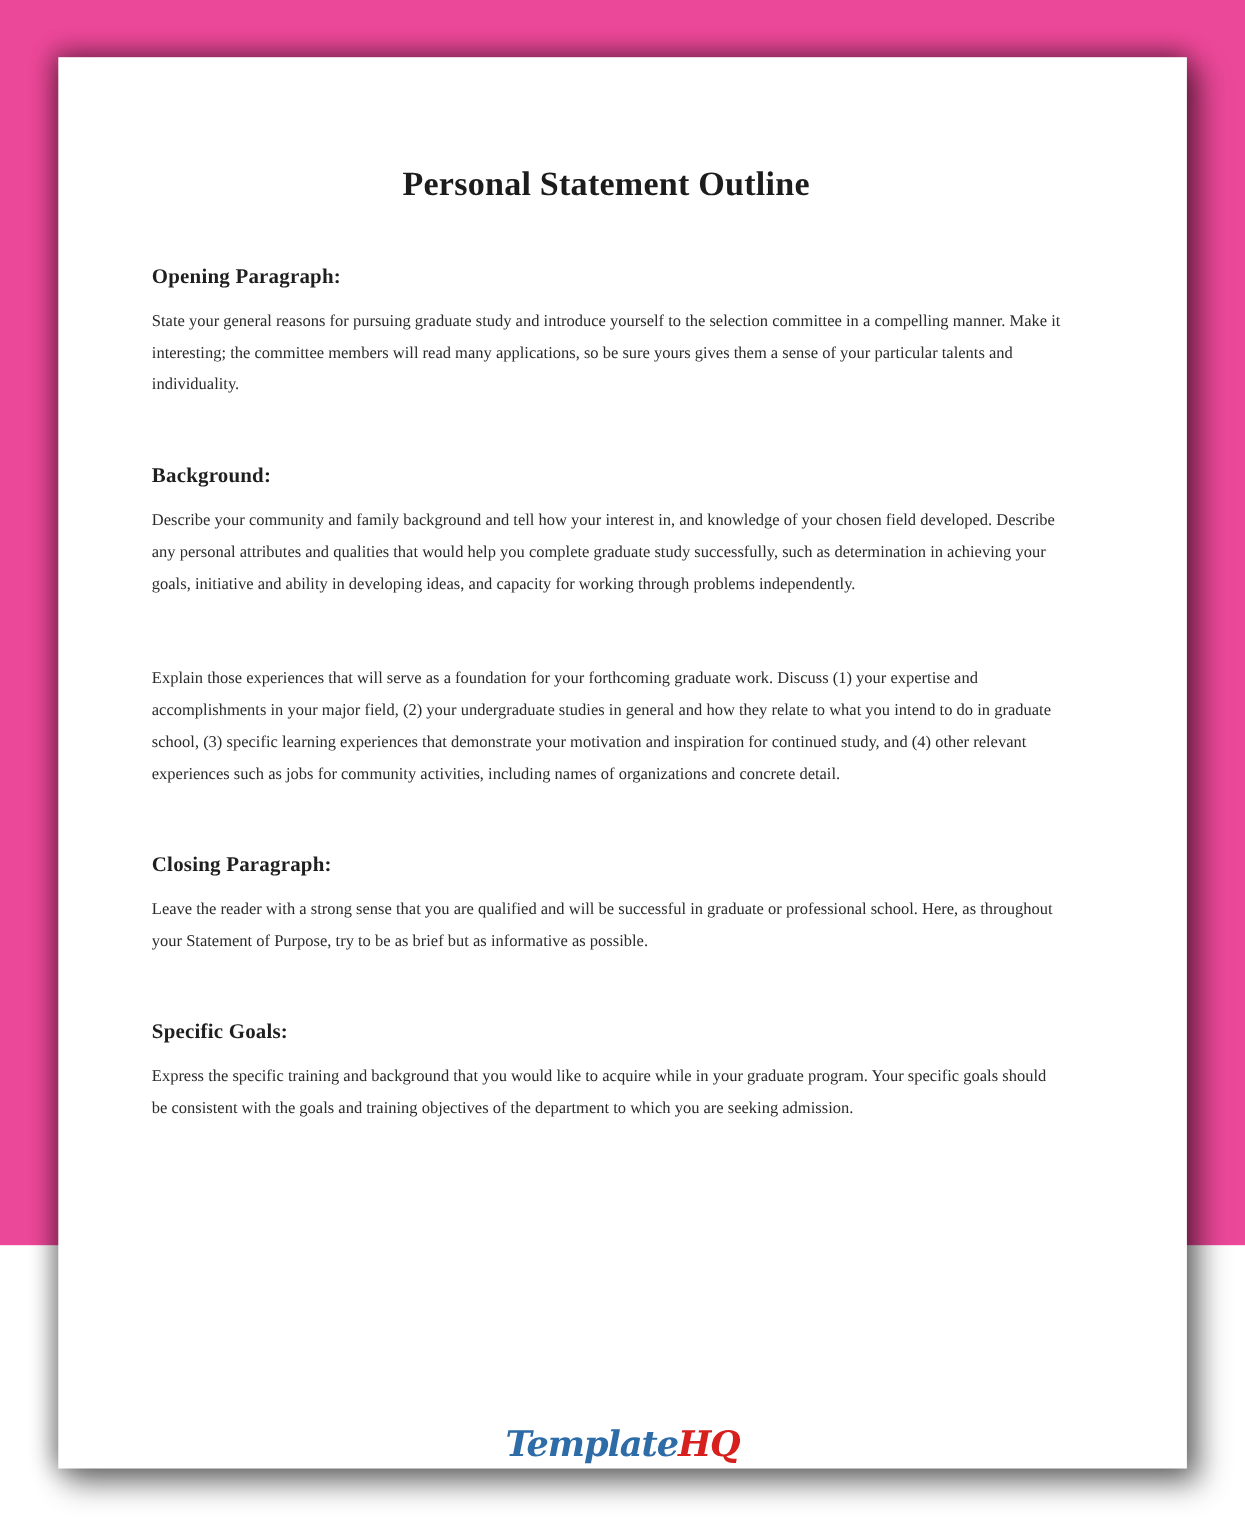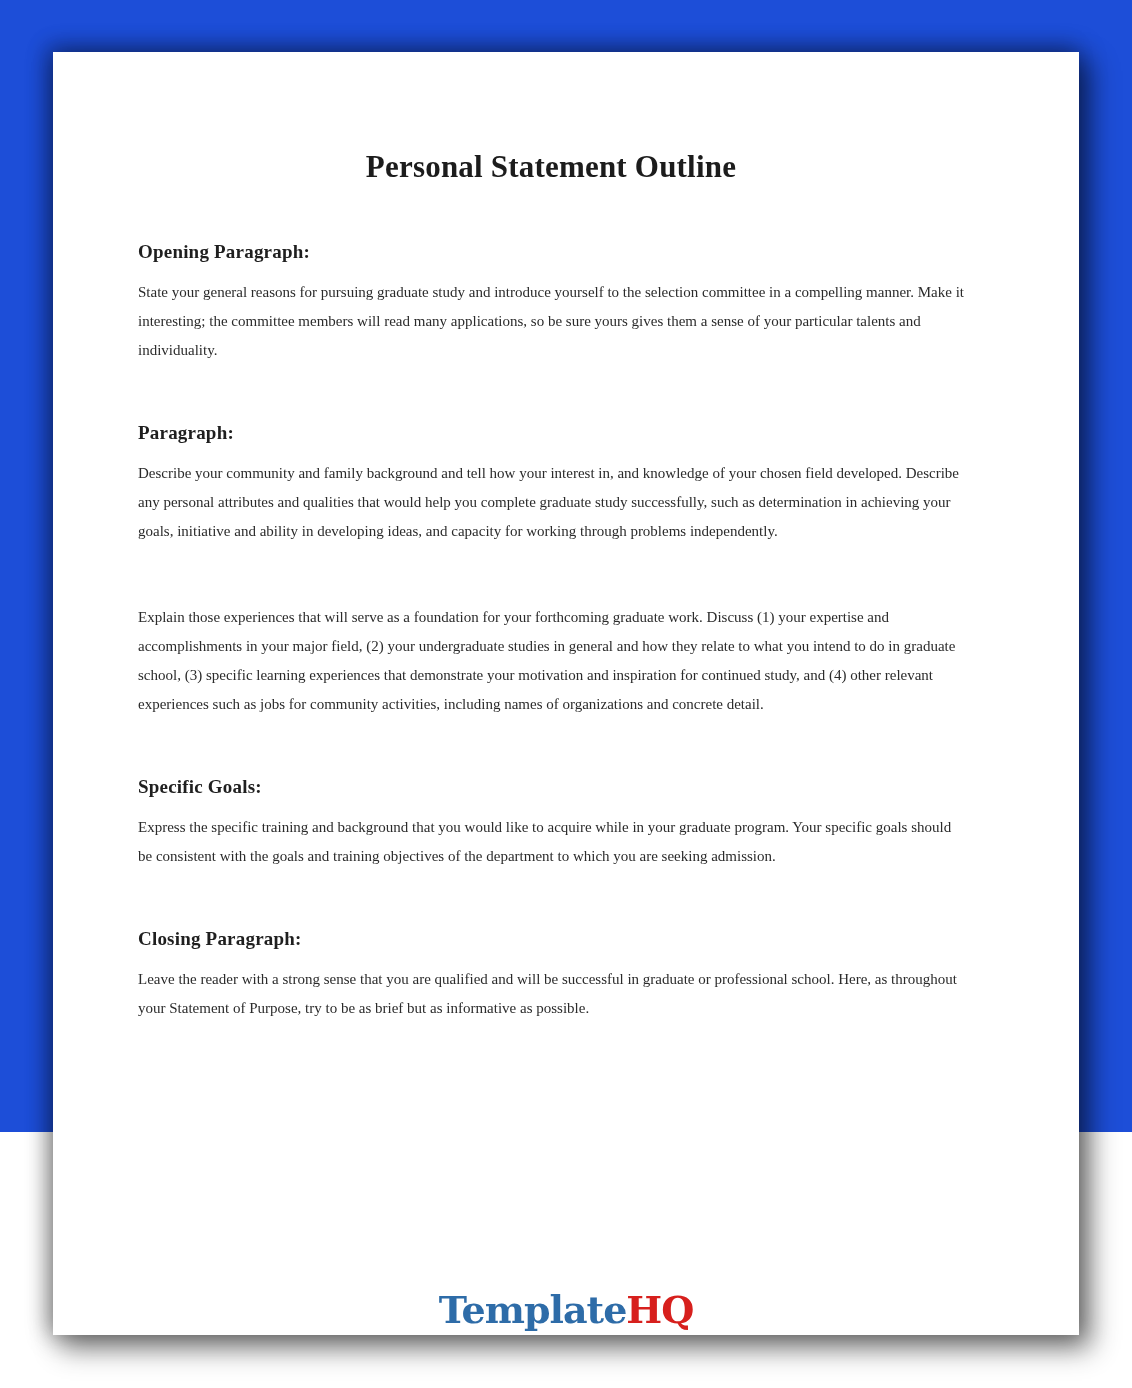--- a/index.html
+++ b/index.html
@@ -9,21 +9,21 @@
     height: 1388px;
     background: #ffffff;
     font-family: "Liberation Serif", "DejaVu Serif", serif;
     overflow: hidden;
   }
 
   .canvas {
     position: relative;
     width: 1132px;
     height: 1132px;
-    background: #1d4ed8;
+    background: #ec4899;
   }
 
   .page {
     position: absolute;
     left: 53px;
     top: 52px;
     width: 1026px;
     height: 1283px;
     background: #ffffff;
     box-shadow:
@@ -66,21 +66,22 @@
   }
 
   .footer-logo {
     position: absolute;
     left: 0;
     bottom: 6px;
     width: 100%;
     text-align: center;
     font-family: "DejaVu Serif", serif;
     font-weight: bold;
-    font-size: 38px;
+    font-style: italic;
+    font-size: 32px;
     letter-spacing: -1px;
     line-height: 1;
     user-select: none;
   }
   .footer-logo span { display: inline-block; }
 </style>
 </head>
 <body>
 
 <div class="canvas">
@@ -88,36 +89,36 @@
     <div class="content">
 
       <h1 class="doc-title">Personal Statement Outline</h1>
 
       <div class="section">
         <div class="section-heading">Opening Paragraph:</div>
         <div class="section-body">State your general reasons for pursuing graduate study and introduce yourself to the selection committee in a compelling manner. Make it interesting; the committee members will read many applications, so be sure yours gives them a sense of your particular talents and individuality.</div>
       </div>
 
       <div class="section">
-        <div class="section-heading">Paragraph:</div>
+        <div class="section-heading">Background:</div>
         <div class="section-body">Describe your community and family background and tell how your interest in, and knowledge of your chosen field developed. Describe any personal attributes and qualities that would help you complete graduate study successfully, such as determination in achieving your goals, initiative and ability in developing ideas, and capacity for working through problems independently.</div>
       </div>
 
       <div class="section">
         <div class="section-body">Explain those experiences that will serve as a foundation for your forthcoming graduate work. Discuss (1) your expertise and accomplishments in your major field, (2) your undergraduate studies in general and how they relate to what you intend to do in graduate school, (3) specific learning experiences that demonstrate your motivation and inspiration for continued study, and (4) other relevant experiences such as jobs for community activities, including names of organizations and concrete detail.</div>
       </div>
 
       <div class="section">
-        <div class="section-heading">Specific Goals:</div>
-        <div class="section-body">Express the specific training and background that you would like to acquire while in your graduate program. Your specific goals should be consistent with the goals and training objectives of the department to which you are seeking admission.</div>
+        <div class="section-heading">Closing Paragraph:</div>
+        <div class="section-body">Leave the reader with a strong sense that you are qualified and will be successful in graduate or professional school. Here, as throughout your Statement of Purpose, try to be as brief but as informative as possible.</div>
       </div>
 
       <div class="section">
-        <div class="section-heading">Closing Paragraph:</div>
-        <div class="section-body">Leave the reader with a strong sense that you are qualified and will be successful in graduate or professional school. Here, as throughout your Statement of Purpose, try to be as brief but as informative as possible.</div>
+        <div class="section-heading">Specific Goals:</div>
+        <div class="section-body">Express the specific training and background that you would like to acquire while in your graduate program. Your specific goals should be consistent with the goals and training objectives of the department to which you are seeking admission.</div>
       </div>
 
     </div>
 
     <div class="footer-logo">
       <span style="color: rgb(46, 108, 168);">Template</span><span style="color: rgb(215, 32, 29);">HQ</span>
     </div>
   </div>
 </div>
 

